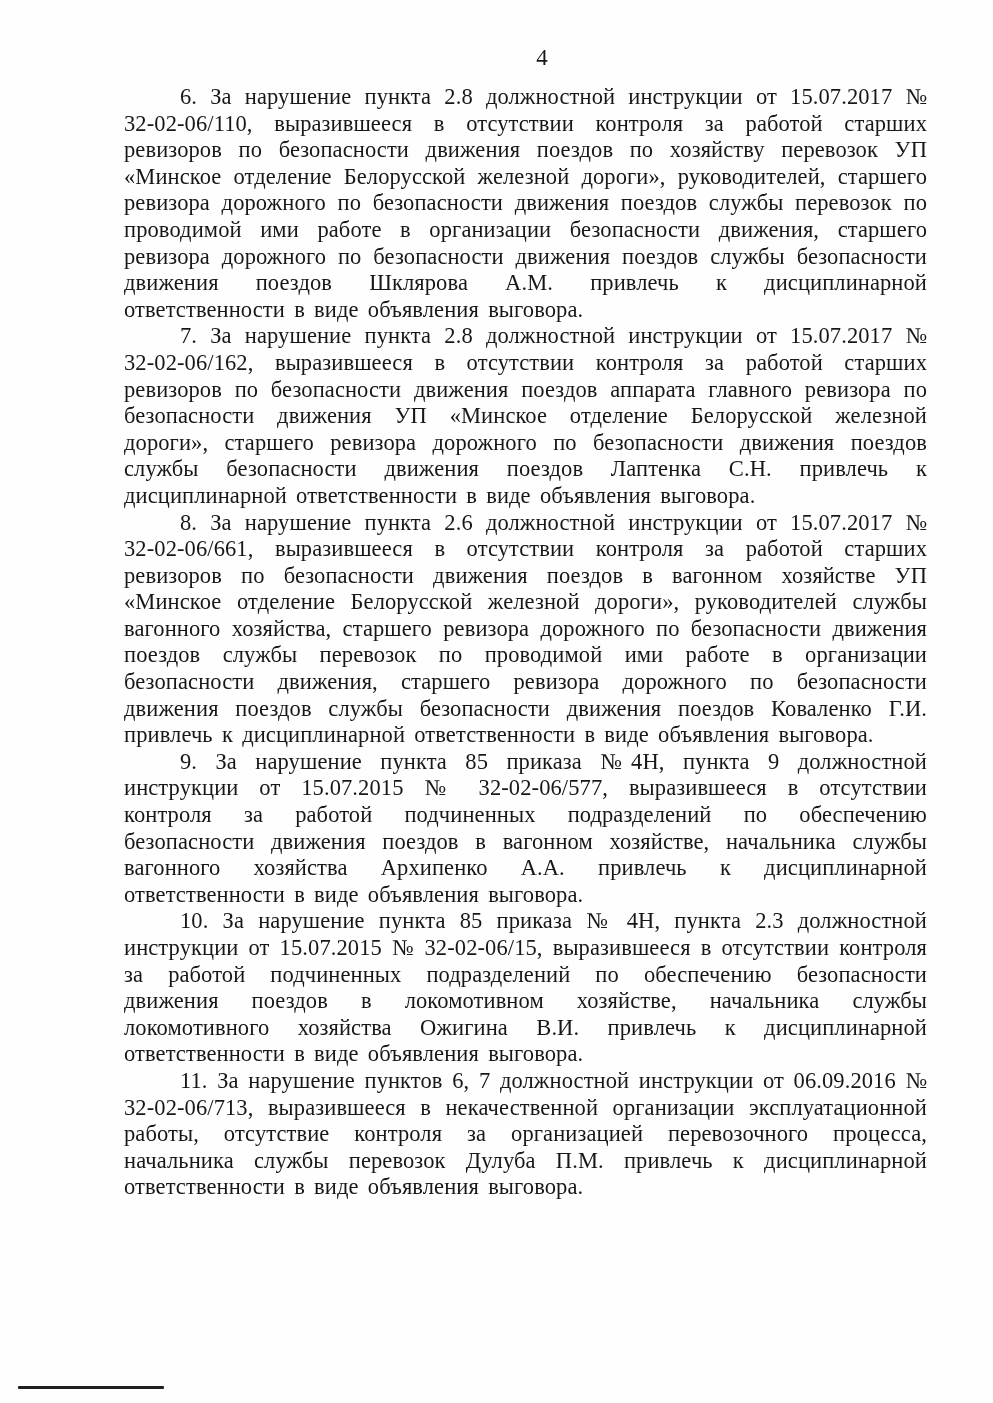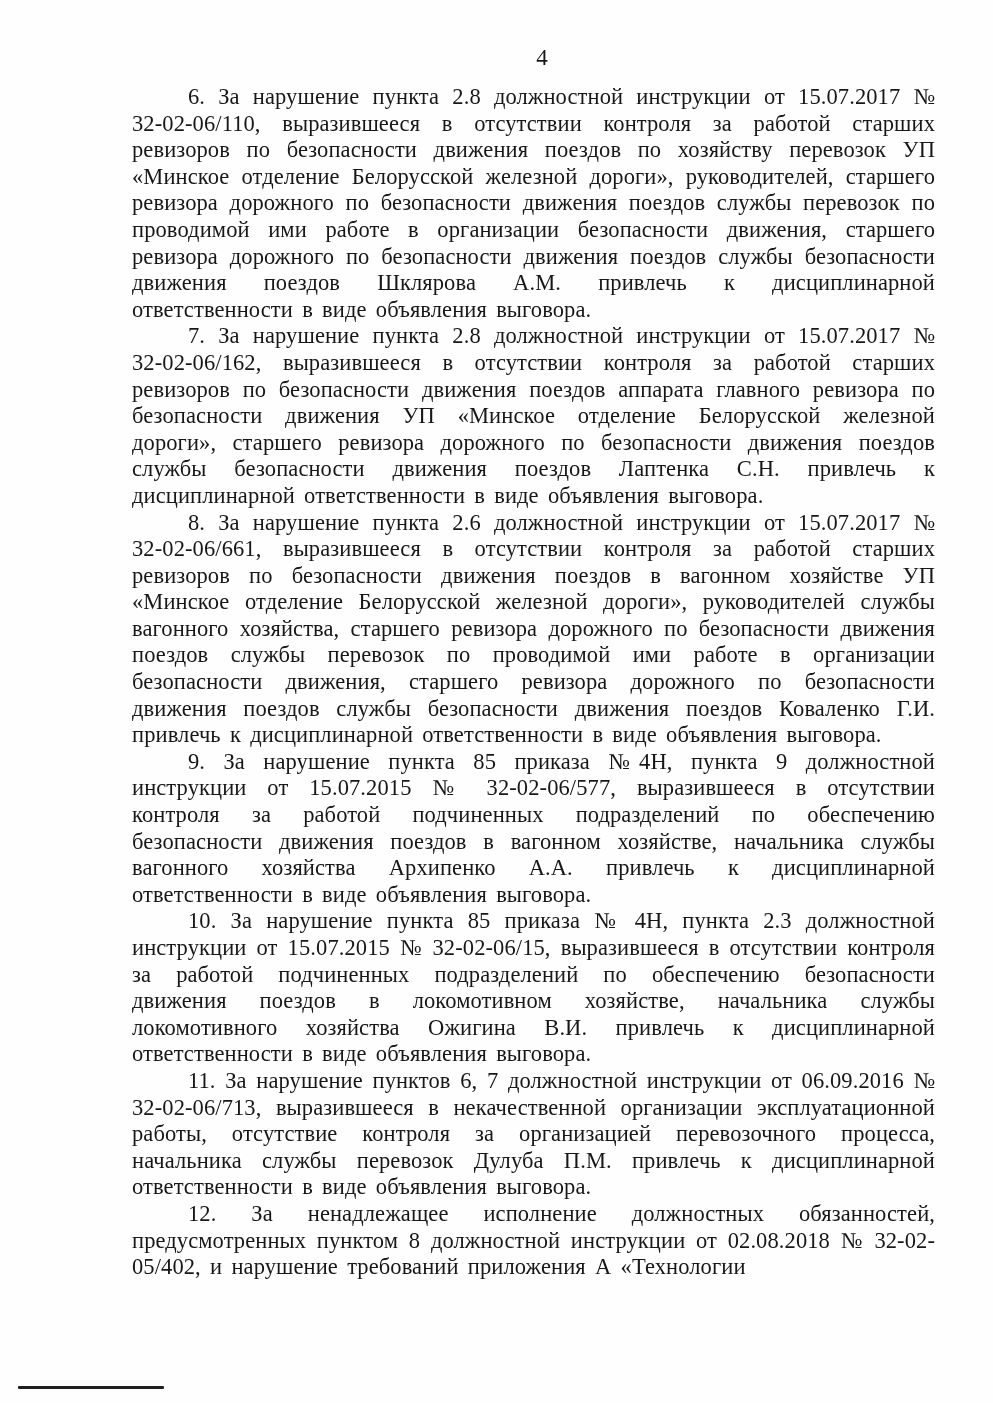--- a/index.html
+++ b/index.html
@@ -21,21 +21,21 @@
     top: 44px;
     left: 141px;
     width: 802px;
     text-align: center;
     font-size: 23px;
     line-height: 28px;
   }
   .content {
     position: absolute;
     top: 84px;
-    left: 132px;
+    left: 124px;
     width: 803px;
   }
   .content p {
     margin: 0;
     padding: 0;
     text-align: justify;
     text-indent: 56px;
     font-size: 22.5px;
     line-height: 26.6px;
     word-spacing: 3.5px;
@@ -57,17 +57,16 @@
 <div class="page">
   <div class="page-number">4</div>
 
   <div class="content">
     <p>6. За нарушение пункта 2.8 должностной инструкции от 15.07.2017 № 32-02-06/110, выразившееся в отсутствии контроля за работой старших ревизоров по безопасности движения поездов по хозяйству перевозок УП «Минское отделение Белорусской железной дороги», руководителей, старшего ревизора дорожного по безопасности движения поездов службы перевозок по проводимой ими работе в организации безопасности движения, старшего ревизора дорожного по безопасности движения поездов службы безопасности движения поездов Шклярова А.М. привлечь к дисциплинарной ответственности в виде объявления выговора.</p>
     <p>7. За нарушение пункта 2.8 должностной инструкции от 15.07.2017 № 32-02-06/162, выразившееся в отсутствии контроля за работой старших ревизоров по безопасности движения поездов аппарата главного ревизора по безопасности движения УП «Минское отделение Белорусской железной дороги», старшего ревизора дорожного по безопасности движения поездов службы безопасности движения поездов Лаптенка С.Н. привлечь к дисциплинарной ответственности в виде объявления выговора.</p>
     <p>8. За нарушение пункта 2.6 должностной инструкции от 15.07.2017 № 32-02-06/661, выразившееся в отсутствии контроля за работой старших ревизоров по безопасности движения поездов в вагонном хозяйстве УП «Минское отделение Белорусской железной дороги», руководителей службы вагонного хозяйства, старшего ревизора дорожного по безопасности движения поездов службы перевозок по проводимой ими работе в организации безопасности движения, старшего ревизора дорожного по безопасности движения поездов службы безопасности движения поездов Коваленко Г.И. привлечь к дисциплинарной ответственности в виде объявления выговора.</p>
     <p>9. За нарушение пункта 85 приказа №4Н, пункта 9 должностной инструкции от 15.07.2015 № 32-02-06/577, выразившееся в отсутствии контроля за работой подчиненных подразделений по обеспечению безопасности движения поездов в вагонном хозяйстве, начальника службы вагонного хозяйства Архипенко А.А. привлечь к дисциплинарной ответственности в виде объявления выговора.</p>
     <p>10. За нарушение пункта 85 приказа № 4Н, пункта 2.3 должностной инструкции от 15.07.2015 № 32-02-06/15, выразившееся в отсутствии контроля за работой подчиненных подразделений по обеспечению безопасности движения поездов в локомотивном хозяйстве, начальника службы локомотивного хозяйства Ожигина В.И. привлечь к дисциплинарной ответственности в виде объявления выговора.</p>
     <p>11. За нарушение пунктов 6, 7 должностной инструкции от 06.09.2016 № 32-02-06/713, выразившееся в некачественной организации эксплуатационной работы, отсутствие контроля за организацией перевозочного процесса, начальника службы перевозок Дулуба П.М. привлечь к дисциплинарной ответственности в виде объявления выговора.</p>
-    <p>12. За ненадлежащее исполнение должностных обязанностей, предусмотренных пунктом 8 должностной инструкции от 02.08.2018 № 32-02-05/402, и нарушение требований приложения А «Технологии</p>
   </div>
 
   <div class="footer-line"></div>
 </div>
 
 </body></html>

